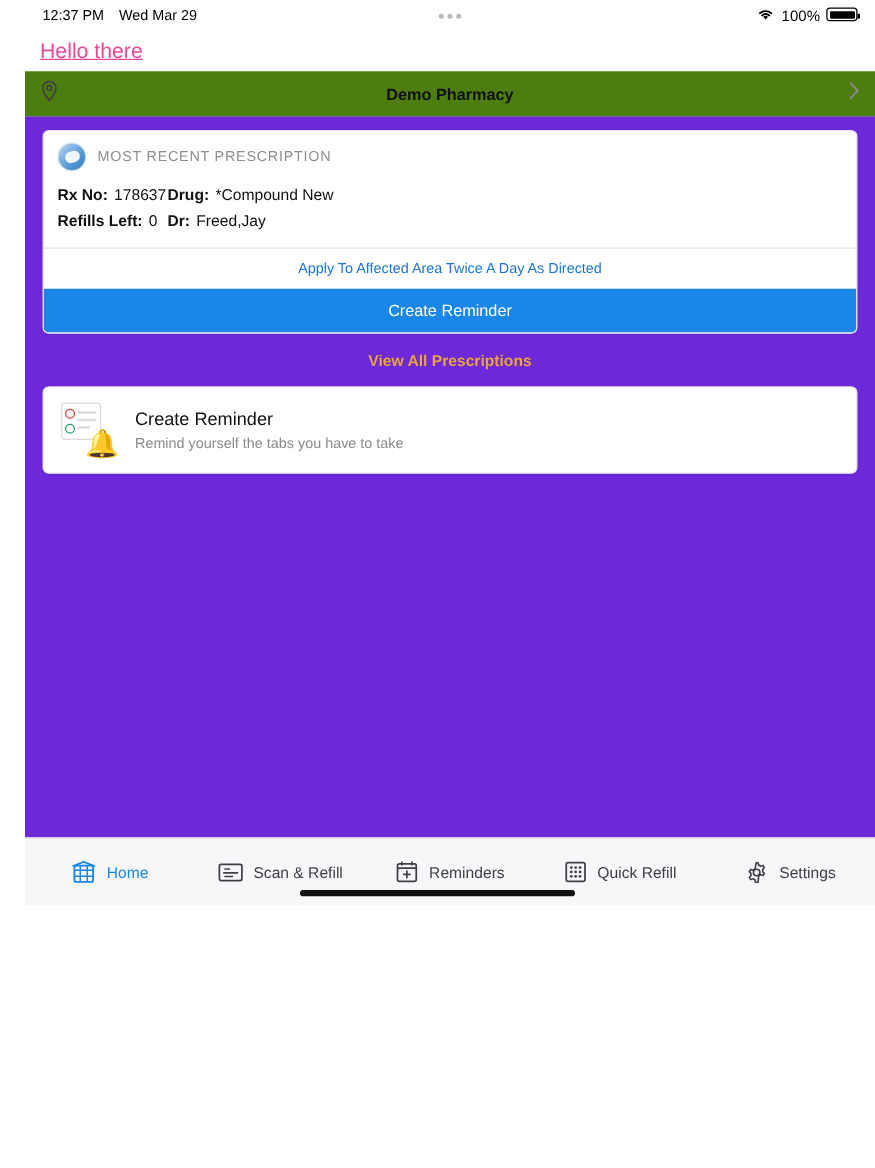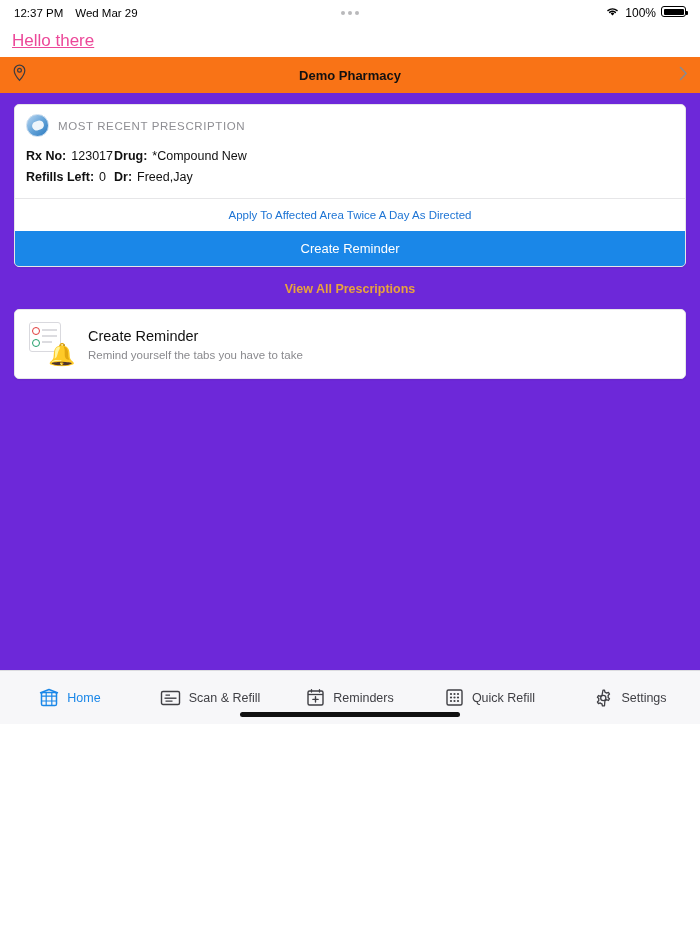--- a/index.html
+++ b/index.html
@@ -8,20 +8,21 @@
     font-family: "Liberation Sans", sans-serif;
     background: #ffffff;
     overflow: hidden;
   }
   .screen {
     position: relative;
     width: 700px; height: 724px;
     background: #ffffff;
     display: flex;
     flex-direction: column;
+    padding-left: 20px;
   }
 
   
   .statusbar {
     height: 20px;
     display: flex;
     align-items: center;
     padding: 0 14px;
     font-size: 11.5px;
     color: #000;
@@ -65,21 +66,21 @@
     font-size: 17px;
     color: #ec4899;
     padding: 8px 12px 6px 12px;
     flex: 0 0 auto;
     text-decoration: underline;
   }
 
   
   .pharmacy-bar {
     height: 36px;
-    background: #f97316;
+    background: #4d7c0f;
     display: flex;
     align-items: center;
     padding: 0 12px;
     position: relative;
     flex: 0 0 auto;
   }
   .pharmacy-name {
     position: absolute;
     left: 0; right: 0;
     text-align: center;
@@ -298,21 +299,21 @@
     <div class="card recent">
       <div class="recent-head">
         <span class="pill-avatar"></span>
         <span class="recent-title">MOST RECENT PRESCRIPTION</span>
       </div>
 
       <div class="rx-rows">
         <div class="rx-row">
           <span class="rx-col first">
             <span class="rx-label">Rx No:</span>
-            <span class="rx-value">123017</span>
+            <span class="rx-value">178637</span>
           </span>
           <span class="rx-col">
             <span class="rx-label">Drug:</span>
             <span class="rx-value">*Compound New</span>
           </span>
         </div>
         <div class="rx-row">
           <span class="rx-col first">
             <span class="rx-label">Refills Left:</span>
             <span class="rx-value">0</span>

